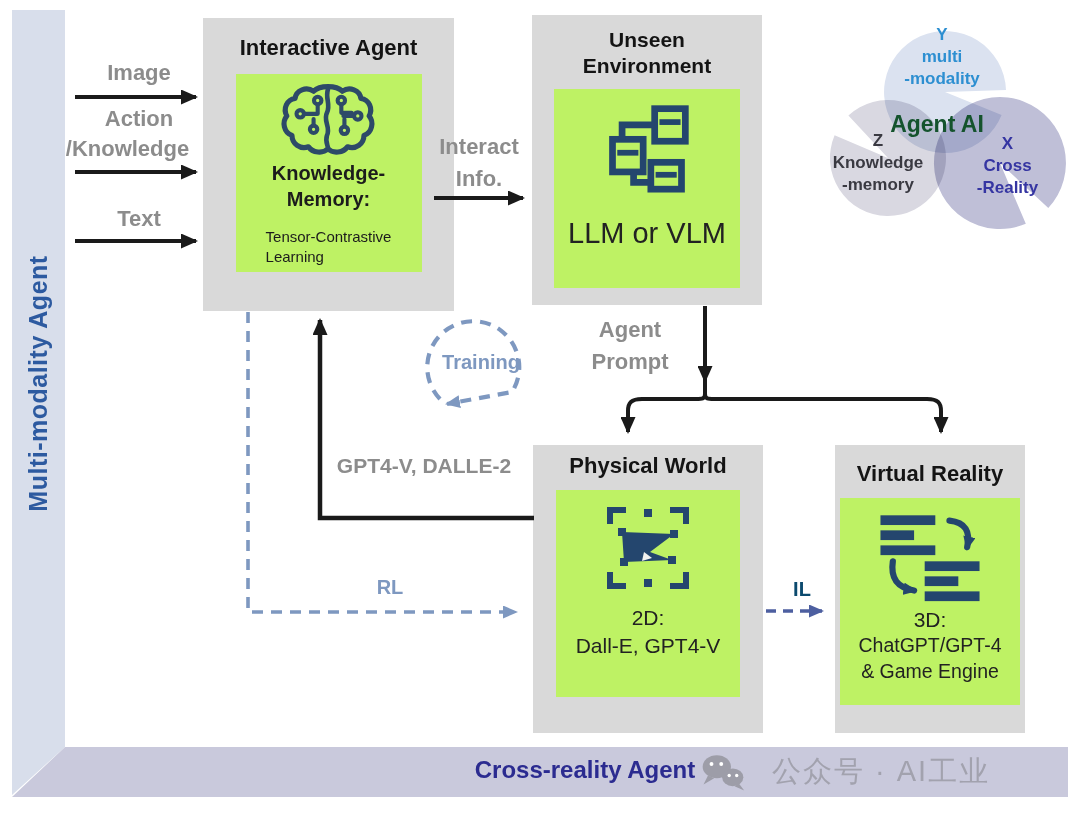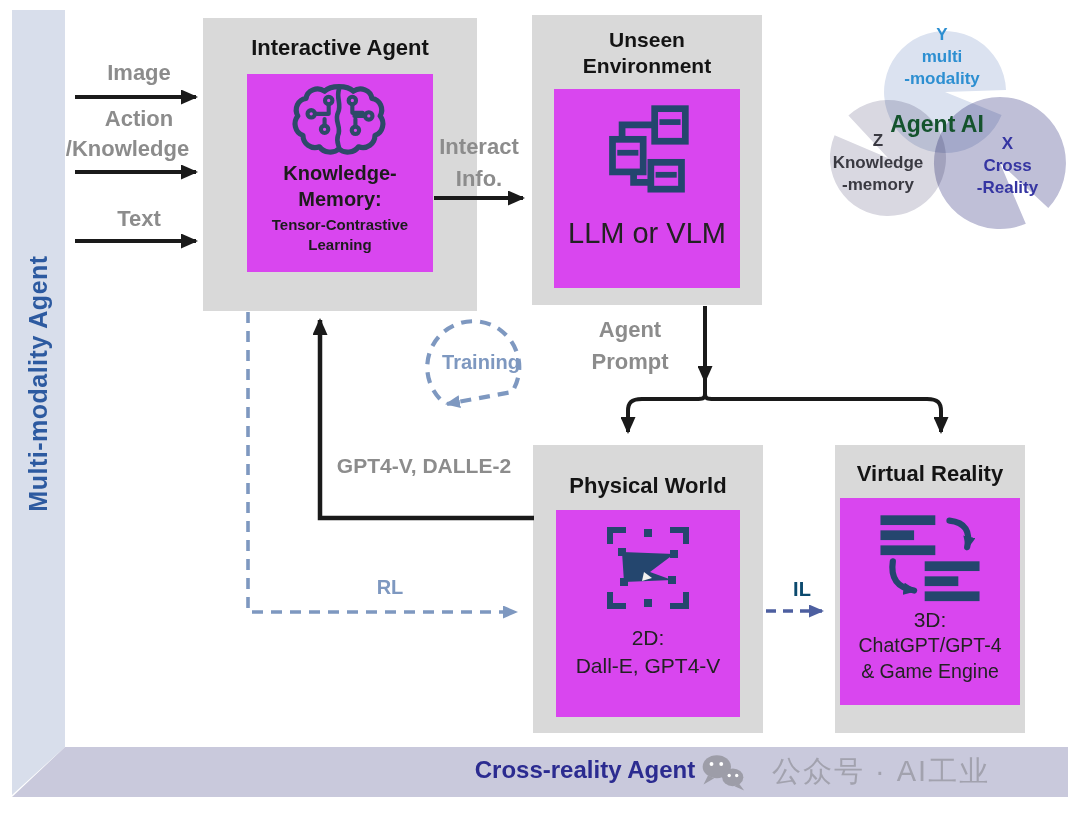--- a/index.html
+++ b/index.html
@@ -17,21 +17,21 @@
                background:#c9c9dc; clip-path:polygon(53px 0,100% 0,100% 100%,0 100%); }
   .bottombar-label { position:absolute; left:300px; top:756px; width:570px; text-align:center;
                      font-size:24px; font-weight:bold; color:#2b2b90; }
   .watermark { position:absolute; left:700px; top:751px; width:360px; height:42px;
                display:flex; align-items:center; gap:26px; }
   .watermark .wm-text { font-size:29px; color:#a2a2ae; letter-spacing:2px; white-space:nowrap; }
 
   
   .gbox { position:absolute; background:#d9d9d9; }
   .gbox .title { text-align:center; font-weight:bold; color:#141414; }
-  .inner { background:#d946ef; margin:0 auto; display:flex; flex-direction:column;
+  .inner { background:#bef264; margin:0 auto; display:flex; flex-direction:column;
            align-items:center; }
 
   
   .elabel { position:absolute; color:#8c8c8c; font-weight:bold; text-align:center; }
   .steel  { color:#7e98c0; }
   .indigo { color:#0c4a6e; }
 
   
   .vlabel { position:absolute; text-align:center; line-height:1.3; font-weight:bold; }
 
@@ -60,21 +60,21 @@
         <path d="M44,35 L50,43 L39,38 Z" fill="#9d9da8"></path>
         <circle cx="13" cy="13" r="2.2" fill="#ffffff"></circle>
         <circle cx="24" cy="13" r="2.2" fill="#ffffff"></circle>
         <circle cx="33" cy="26" r="1.9" fill="#ffffff"></circle>
         <circle cx="41.5" cy="26" r="1.9" fill="#ffffff"></circle>
       </svg>
     </span>
     <span class="wm-text">公众号 · AI工业</span>
   </div>
 
-  <div class="gbox" style="left:203px; top:18px; width:274px; height:293px;">
+  <div class="gbox" style="left:203px; top:18px; width:251px; height:293px;">
     <div class="title" style="font-size:22px; padding-top:17px;">Interactive Agent</div>
     <div class="inner" style="width:186px; height:198px; margin-top:13px;">
       <span style="margin-top:8px;">
         <svg width="100" height="74" viewBox="0 0 96 72" fill="none" stroke="#2d4a68" stroke-width="5" stroke-linejoin="round" stroke-linecap="round">
           <path d="M33,9 C26,4 16,8 15,16 C7,17 3,26 7,33 C2,39 4,49 12,52 C12,60 20,66 28,63 C32,69 42,70 47,65 C52,70 62,69 66,63 C74,66 82,60 82,52 C90,49 92,39 87,33 C91,26 87,17 79,16 C78,8 68,4 61,9 C55,3 39,3 33,9 Z"></path>
           <path d="M47,7 C44,16 50,22 46,30 C42,38 50,44 46,52 C44,58 47,62 47,64" stroke-width="4.5"></path>
           <g stroke-width="4">
             <circle cx="20" cy="31" r="3.6"></circle>
               <path d="M24,31 H36"></path>
             <circle cx="37" cy="18" r="3.6"></circle>
@@ -87,21 +87,21 @@
               <path d="M72,33 H62"></path>
             <circle cx="63" cy="47" r="3.6"></circle>
               <path d="M63,43 V36"></path>
           </g>
         </svg>
       </span>
       <div style="font-size:20px; font-weight:bold; color:#1c1c1c; text-align:center; line-height:1.3; margin-top:4px;">
         <div>Knowledge-</div>
         <div>Memory:</div>
       </div>
-      <div style="font-size:15px; font-weight:bold; color:#1c1c1c; text-align:center; line-height:1.3; margin-top:3px;">
+      <div style="font-size:15px; font-weight:normal; color:#1c1c1c; line-height:1.3; margin-top:15px;">
         <div>Tensor-Contrastive</div>
         <div>Learning</div>
       </div>
     </div>
   </div>
 
   <div class="gbox" style="left:532px; top:15px; width:230px; height:290px;">
     <div class="title" style="font-size:21px; padding-top:12px; line-height:1.25;">
       <div>Unseen</div>
       <div>Environment</div>
@@ -117,21 +117,21 @@
           <rect x="57" y="74" width="22" height="6" fill="#24466e" stroke="none"></rect>
           <path d="M22,40 V25 H56"></path>
           <path d="M34,74 V85 H52"></path>
         </svg>
       </span>
       <div style="font-size:29px; font-weight:400; color:#222; margin-top:24px;">LLM or VLM</div>
     </div>
   </div>
 
   <div class="gbox" style="left:533px; top:445px; width:230px; height:288px;">
-    <div class="title" style="font-size:22px; padding-top:28px;">Physical World</div>
+    <div class="title" style="font-size:22px; padding-top:8px;">Physical World</div>
     <div class="inner" style="width:184px; height:207px; margin-top:11px;">
       <span style="margin-top:10px;">
         <svg width="96" height="96" viewBox="0 0 96 96">
           <g fill="none" stroke="#24466e" stroke-width="6">
             <path d="M10,24 V10 H26"></path>
             <path d="M70,10 H86 V24"></path>
             <path d="M10,72 V86 H26"></path>
             <path d="M86,72 V86 H70"></path>
           </g>
           <g fill="#24466e">

